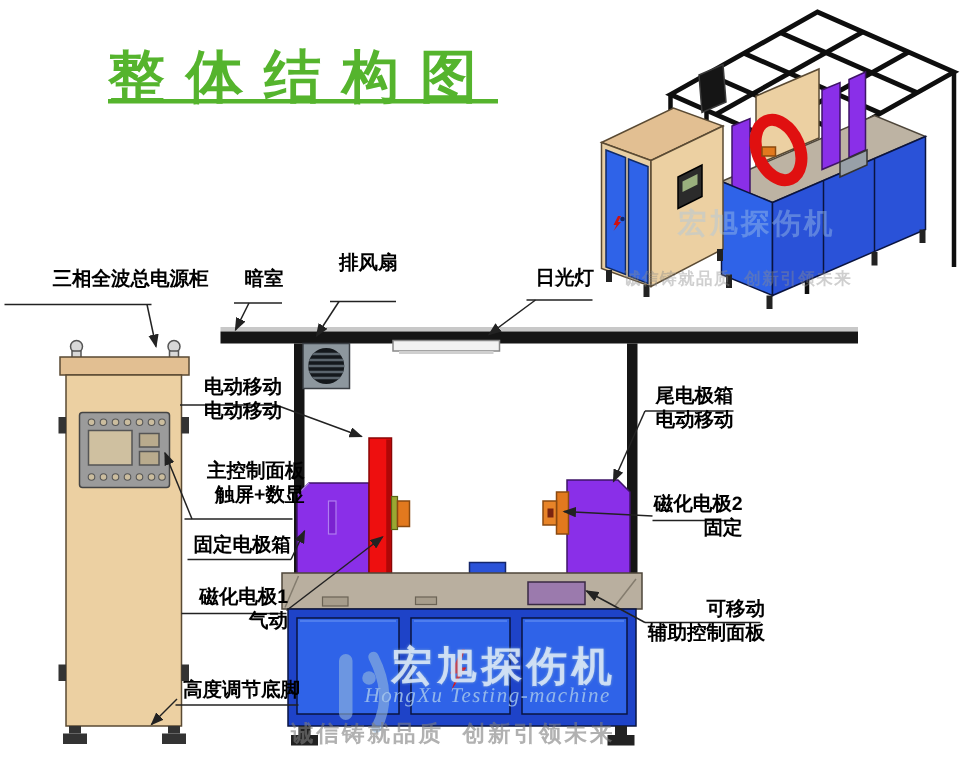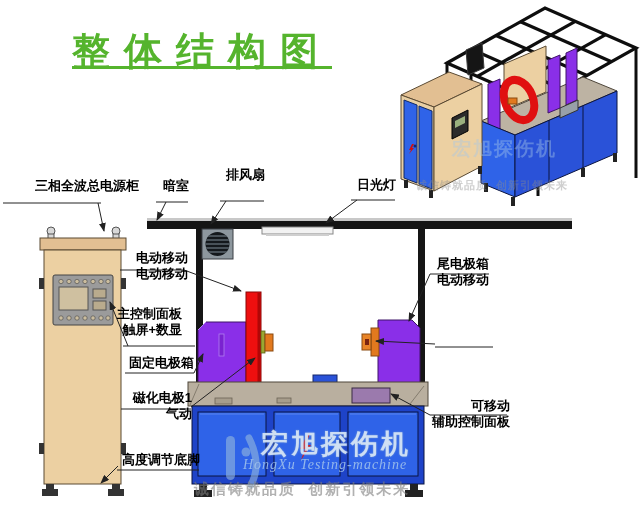--- a/index.html
+++ b/index.html
@@ -252,34 +252,38 @@
 
 <div class="lbl left" style="left:3px;top:178px;">三相全波总电源柜</div>
 <div class="lbl" style="left:155px;top:178px;width:34px;">暗室</div>
 <div class="lbl" style="left:219px;top:167px;width:46px;">排风扇</div>
 <div class="lbl" style="left:350px;top:178px;width:46px;font-family:Liberation Mono, monospace;">日光灯</div>
 
 <div class="lbl" style="left:116px;top:250px;width:72px;">
   <div>电动移动</div>
   <div>电动移动</div>
 </div>
-<div class="lbl" style="left:104px;top:306px;width:78px;">
+<div class="lbl" style="left:125px;top:306px;width:78px;">
   <div>主控制面板</div>
   <div>触屏+数显</div>
 </div>
 <div class="lbl" style="left:124px;top:355px;width:70px;">固定电极箱</div>
 <div class="lbl" style="left:118px;top:390px;width:74px;">
   <div>磁化电极1</div>
   <div>气动</div>
 </div>
 <div class="lbl" style="left:116px;top:452px;width:84px;">高度调节底脚</div>
 
 <div class="lbl" style="left:429px;top:256px;width:60px;">
   <div>尾电极箱</div>
   <div>电动移动</div>
+</div>
+<div class="lbl" style="left:433px;top:328px;width:62px;">
+  <div>磁化电极2</div>
+  <div>固定</div>
 </div>
 <div class="lbl" style="left:428px;top:398px;width:82px;">
   <div>可移动</div>
   <div>辅助控制面板</div>
 </div>
 
 <div class="wm-brand-3d">宏旭探伤机</div>
 <div class="wm-slogan-3d">诚信铸就品质  创新引领未来</div>
 <div class="wm-brand">宏旭探伤机</div>
 <div class="wm-en">HongXu Testing-machine</div>

